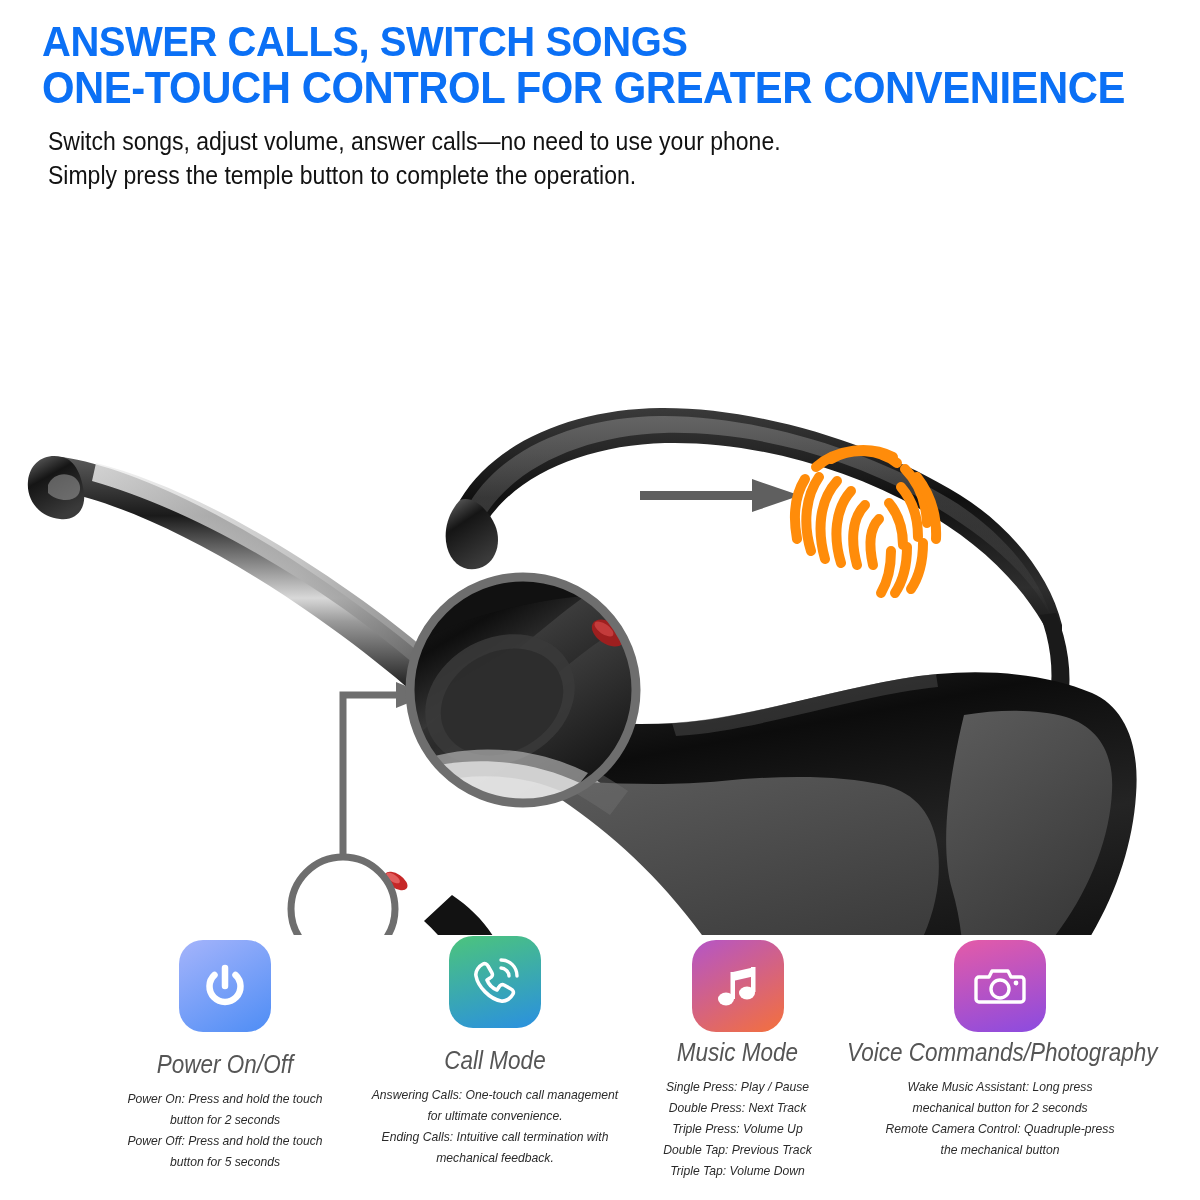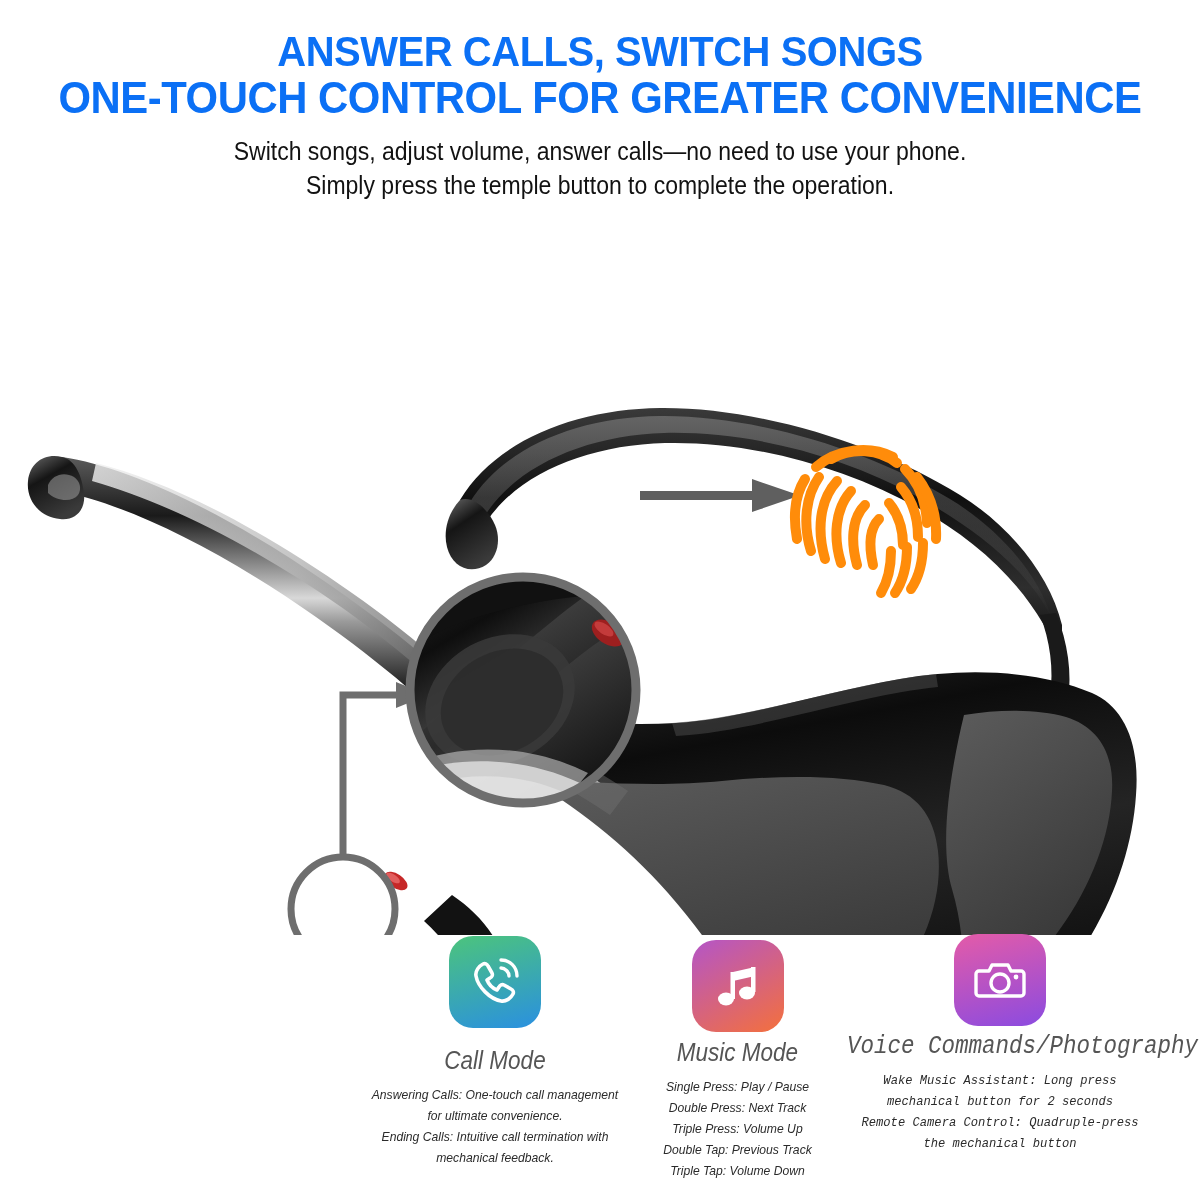--- a/index.html
+++ b/index.html
@@ -4,21 +4,21 @@
 <style>
   * { margin:0; padding:0; box-sizing:border-box; }
   html,body { width:1200px; height:1200px; background:#ffffff; }
   body {
     font-family:"Liberation Sans", sans-serif;
     position:relative;
     overflow:hidden;
   }
 
   
-  .header { width:1200px; padding-top:28px; text-align:center; }
+  .header { width:1200px; padding-top:18px; text-align:left; }
   .headline {
     color:#0B70F5;
     font-weight:bold;
     font-size:43px;
     line-height:1.08;
     letter-spacing:-0.5px;
     transform:scaleX(0.93);
     transform-origin:center;
     white-space:nowrap;
   }
@@ -277,20 +277,35 @@
     <path d="M100,56 C110,68 114,82 114,98" stroke-width="10"></path>
     <path d="M134,96 C134,114 130,130 122,142" stroke-width="10"></path>
     <path d="M118,100 C118,118 114,134 106,146" stroke-width="10"></path>
     <path d="M102,104 C102,120 99,134 92,146" stroke-width="10"></path>
   </g>
 </svg>
 </div>
 
 <div class="features">
 
+  <div class="feature" style="left:75px; top:10px; width:300px;">
+    <div class="ficon" style="background:linear-gradient(150deg,#A5B4FB,#4E8DF5)">
+      <svg width="52" height="52" viewBox="0 0 52 52">
+        <path d="M26,8 L26,26" stroke="#fff" stroke-width="6.5" stroke-linecap="round" fill="none"></path>
+        <path d="M15.5,15 A15.5,15.5 0 1,0 36.5,15" stroke="#fff" stroke-width="6.5" stroke-linecap="round" fill="none"></path>
+      </svg>
+    </div>
+    <div class="ftitle">Power On/Off</div>
+    <div class="fdesc">
+      <div>Power On: Press and hold the touch</div>
+      <div>button for 2 seconds</div>
+      <div>Power Off: Press and hold the touch</div>
+      <div>button for 5 seconds</div>
+    </div>
+  </div>
 
   <div class="feature" style="left:340px; top:6px; width:310px;">
     <div class="ficon" style="background:linear-gradient(165deg,#4CC47C,#2A90E0)">
       <svg width="54" height="54" viewBox="0 0 54 54">
         <path d="M15,9 C11,11 7,16 8,21 C10,32 22,44 33,46 C38,47 43,43 45,39
                  C46,37 45,35 43,34 L36,30 C34,29 32,30 31,32 L29,35
                  C24,33 21,30 19,25 L22,23 C24,22 25,20 24,18 L20,11
                  C19,9 17,8 15,9 Z" fill="none" stroke="#fff" stroke-width="3.6" stroke-linejoin="round"></path>
         <path d="M33,13 C37,13 41,17 41,21" fill="none" stroke="#fff" stroke-width="3.4" stroke-linecap="round"></path>
         <path d="M33,5 C42,5 49,12 49,21" fill="none" stroke="#fff" stroke-width="3.4" stroke-linecap="round"></path>
@@ -318,21 +333,21 @@
     <div class="ftitle" style="margin-top:6px">Music Mode</div>
     <div class="fdesc">
       <div>Single Press: Play / Pause</div>
       <div>Double Press: Next Track</div>
       <div>Triple Press: Volume Up</div>
       <div>Double Tap: Previous Track</div>
       <div>Triple Tap: Volume Down</div>
     </div>
   </div>
 
-  <div class="feature" style="left:830px; top:4px; width:340px;font-family:Liberation Mono, monospace;">
+  <div class="feature" style="left:830px; top:10px; width:340px;">
     <div class="ficon" style="background:linear-gradient(165deg,#E45BA8,#8B4BE0)">
       <svg width="54" height="54" viewBox="0 0 54 54">
         <path d="M6,18 L16,18 L19,12 L35,12 L38,18 L48,18
                  A3,3 0 0,1 51,21 L51,40 A3,3 0 0,1 48,43
                  L6,43 A3,3 0 0,1 3,40 L3,21 A3,3 0 0,1 6,18 Z" fill="none" stroke="#fff" stroke-width="3.4" stroke-linejoin="round"></path>
         <circle cx="27" cy="30" r="9" fill="none" stroke="#fff" stroke-width="3.4"></circle>
         <circle cx="43" cy="24" r="2.4" fill="#fff"></circle>
       </svg>
     </div>
     <div class="ftitle" style="margin-top:6px">Voice Commands/Photography</div>

